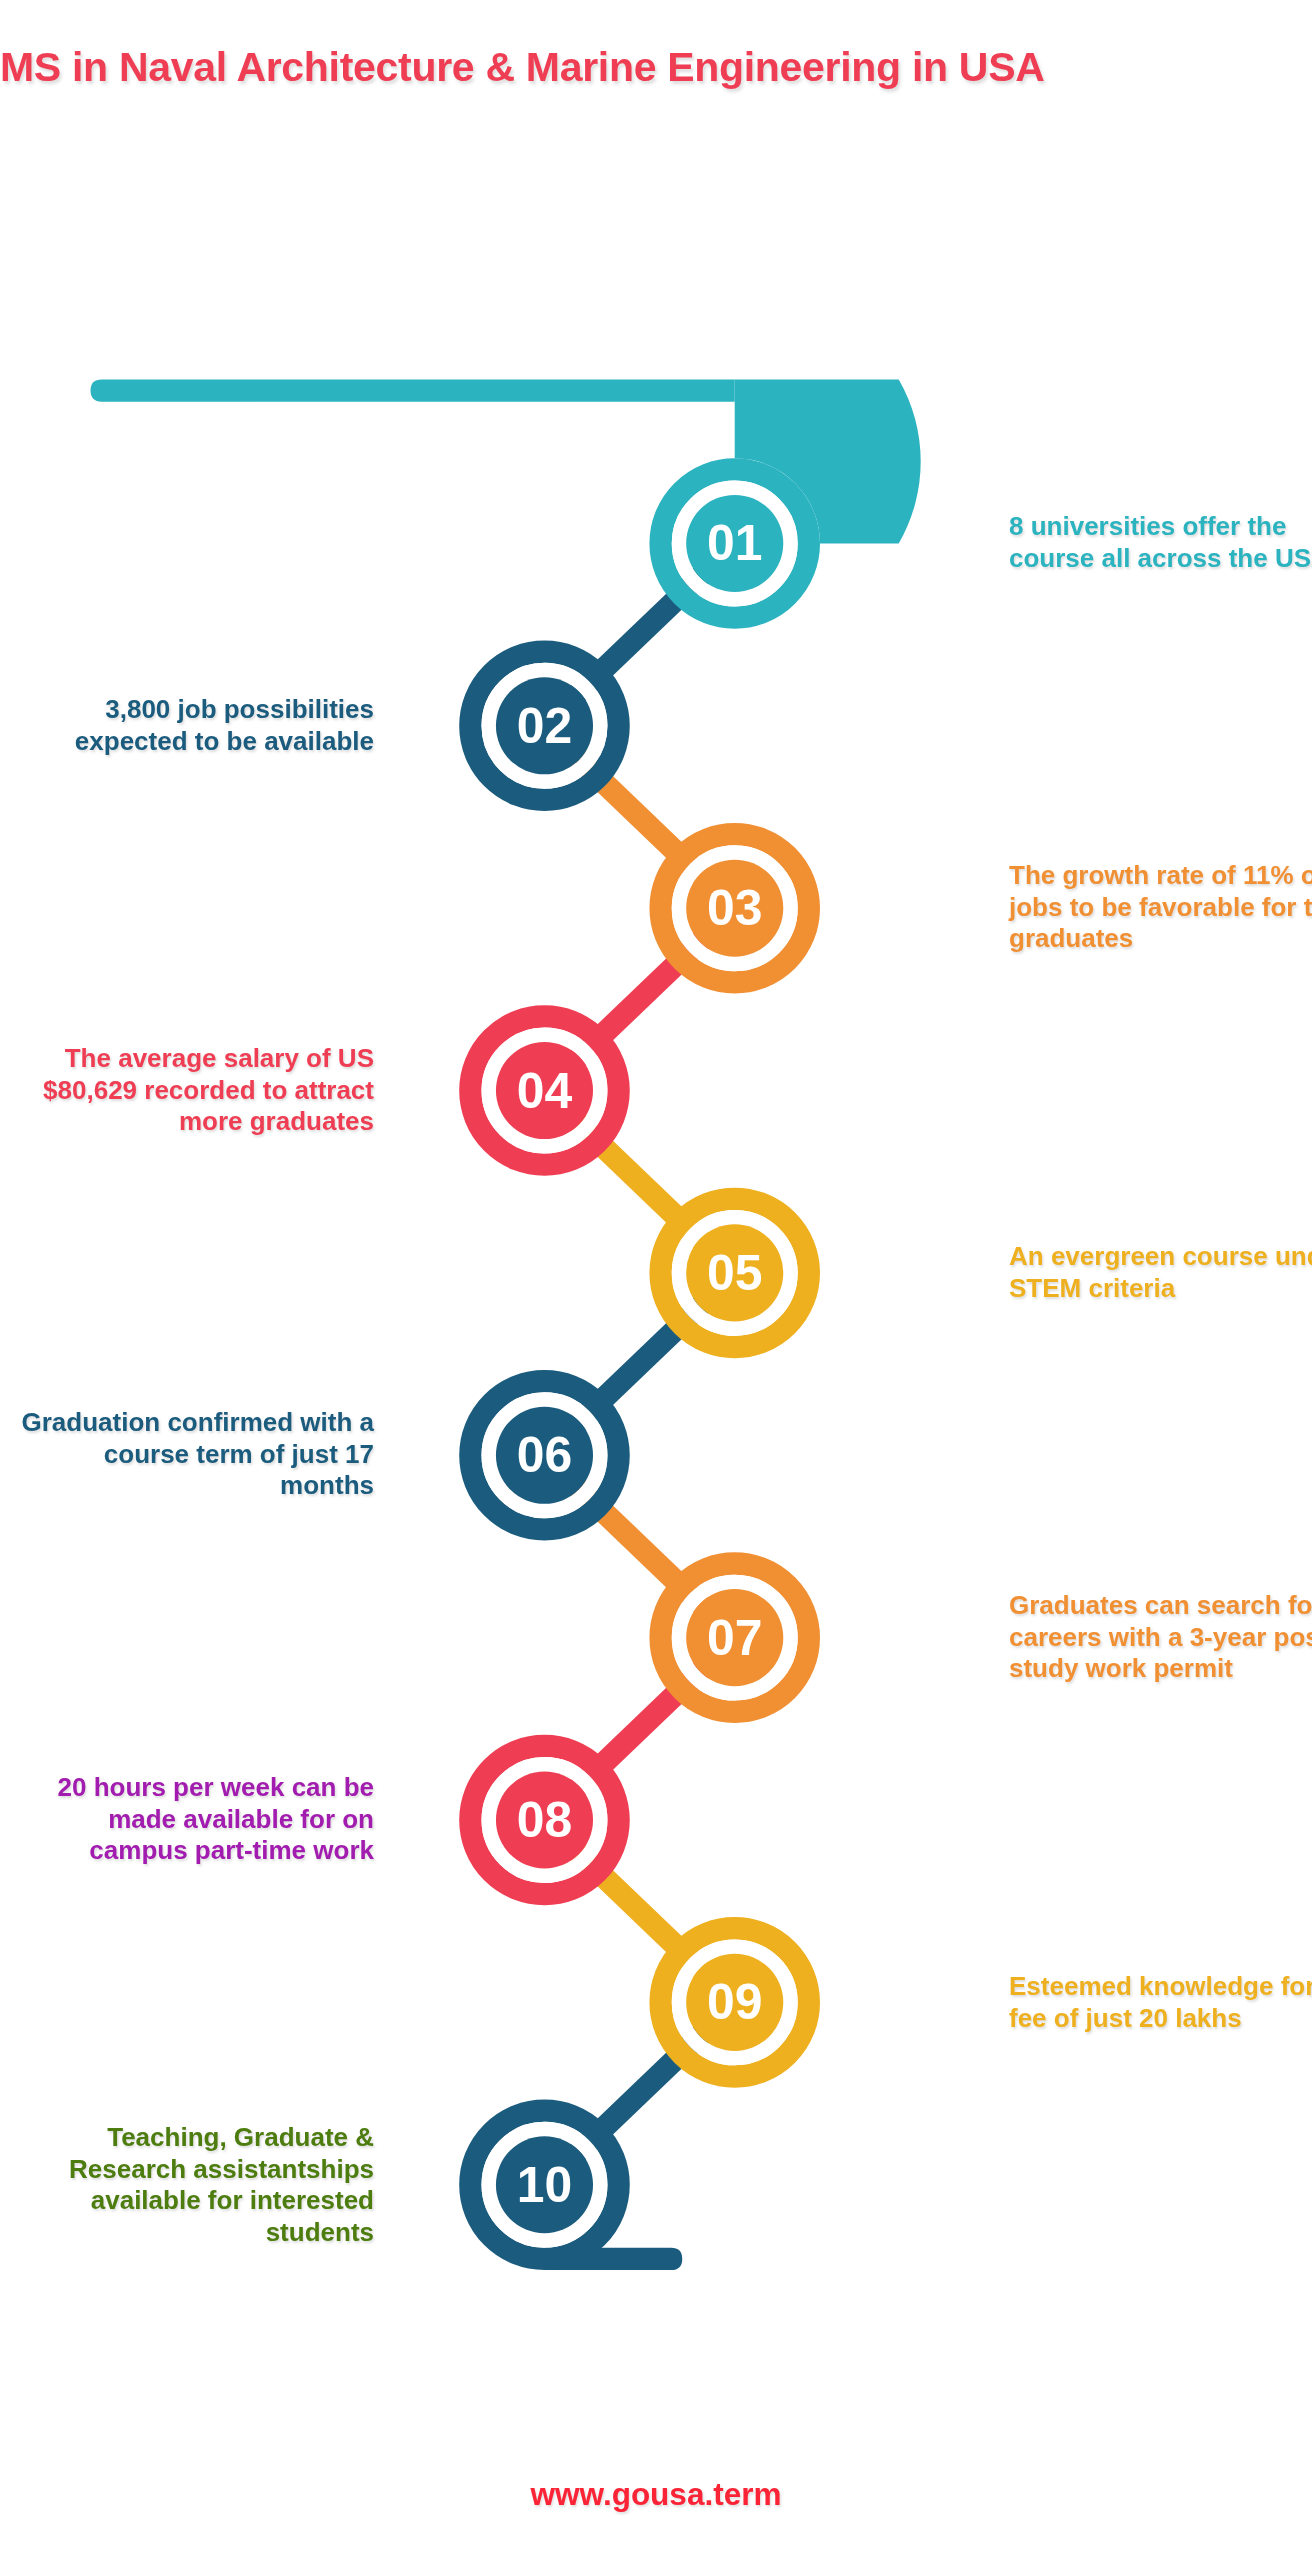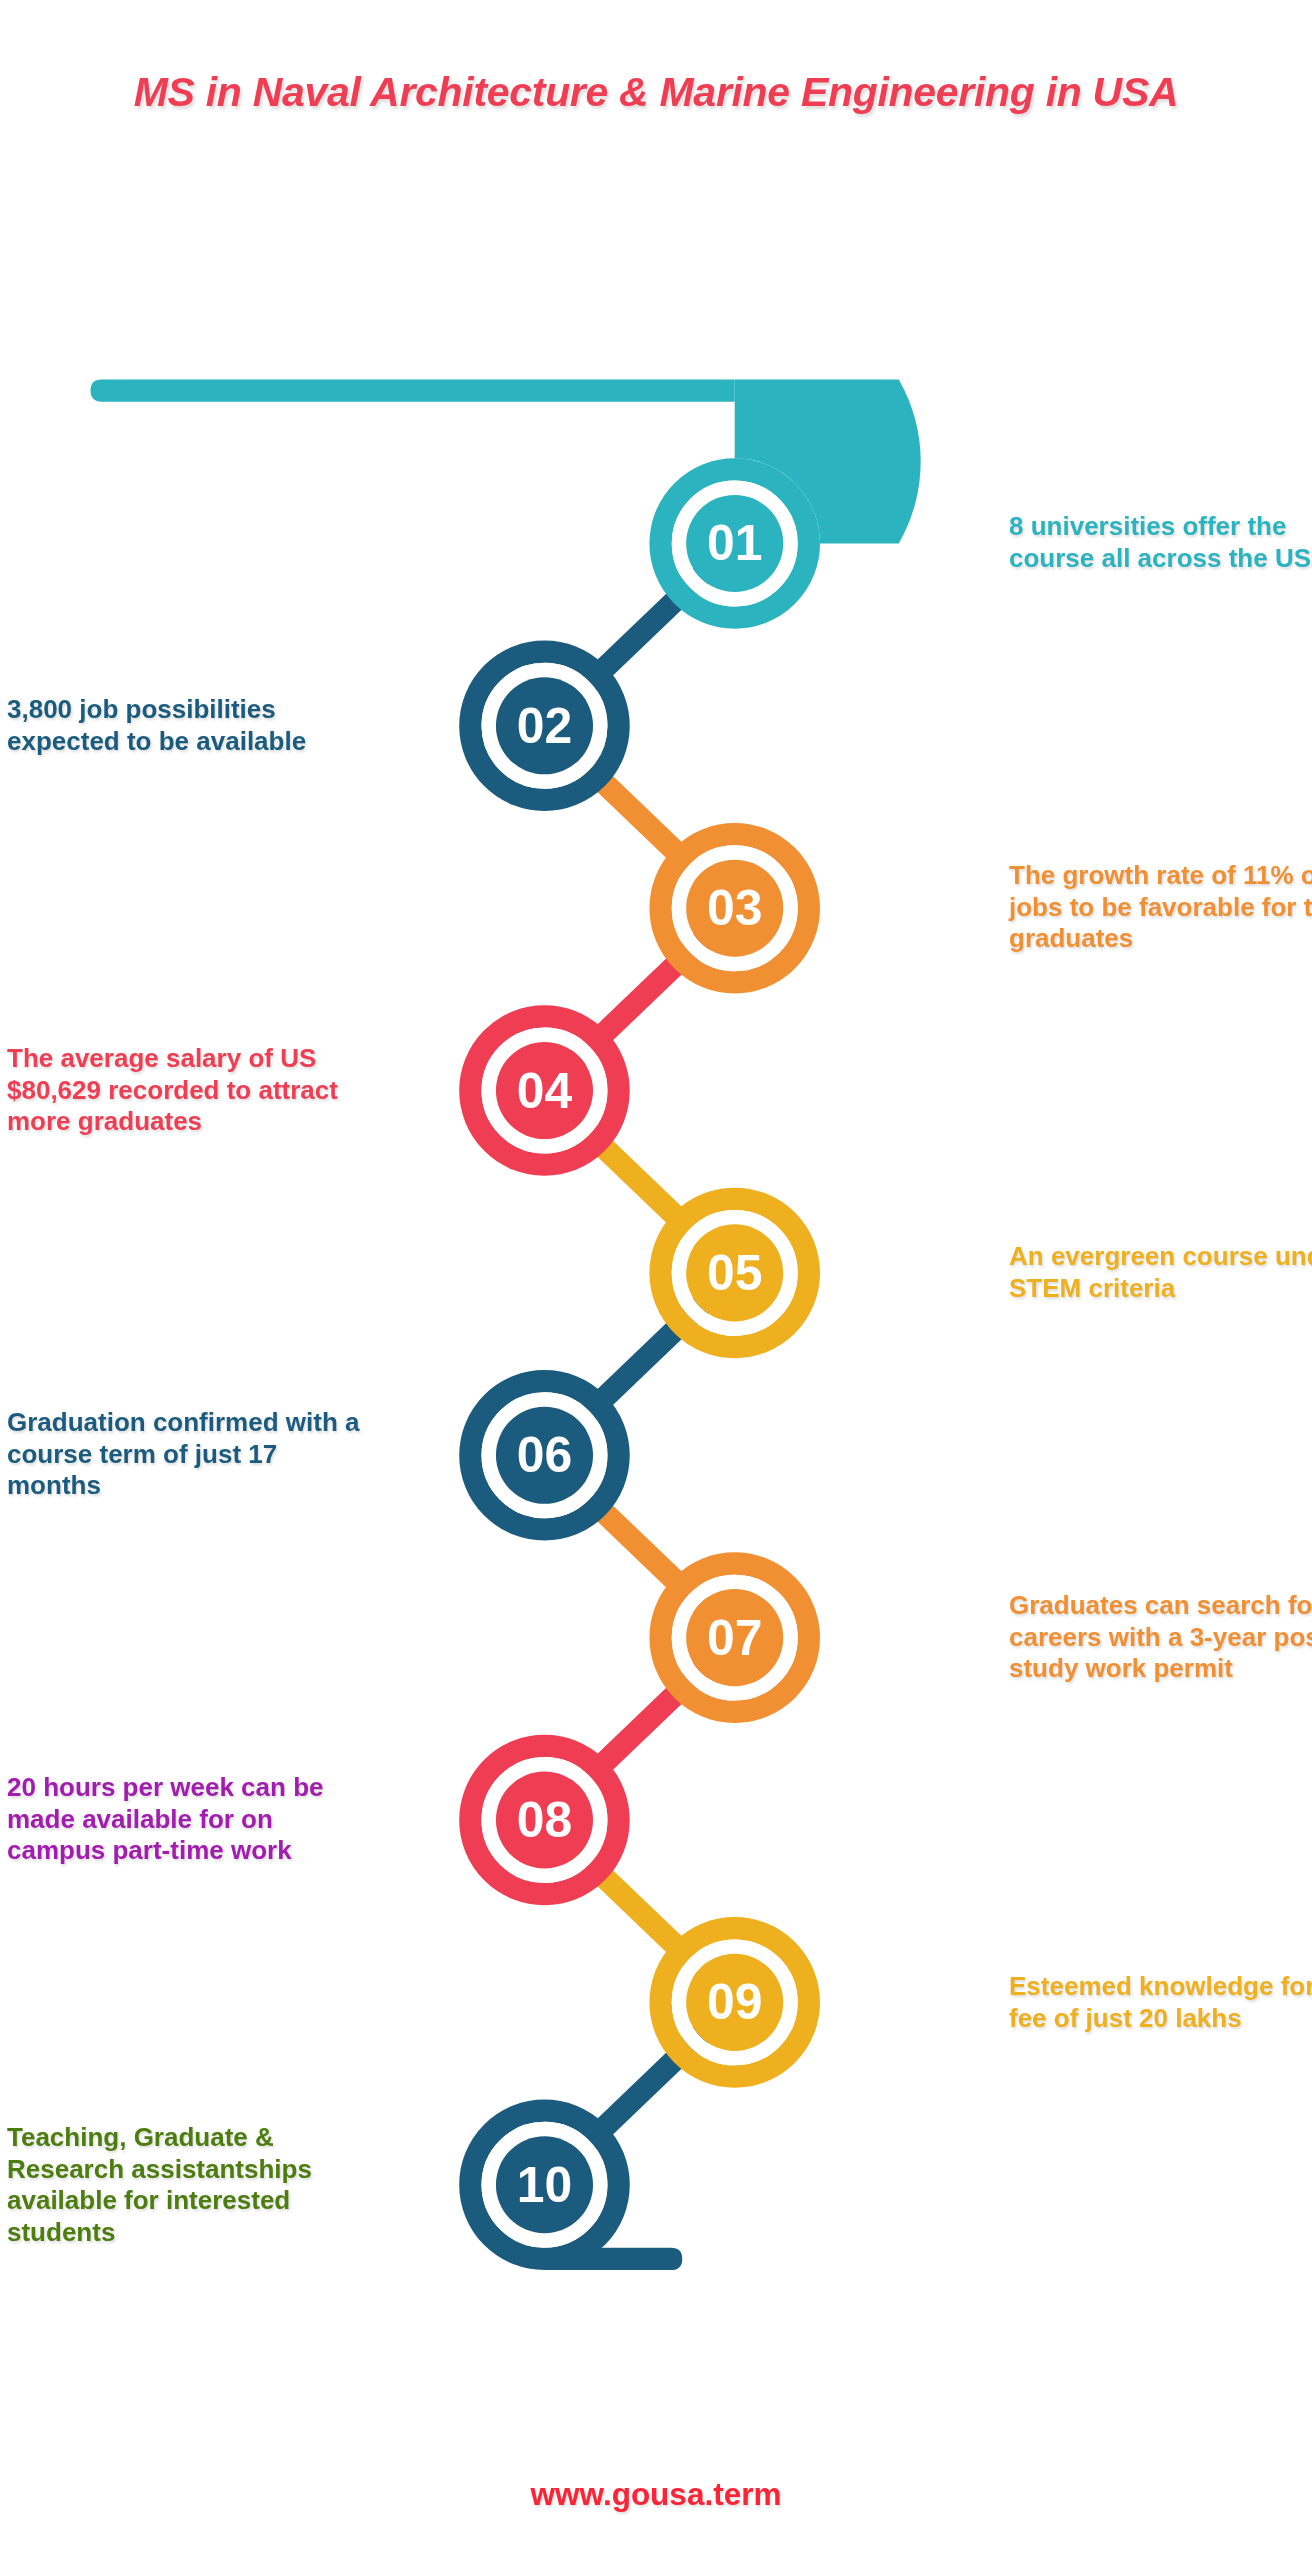--- a/index.html
+++ b/index.html
@@ -12,23 +12,21 @@
     height: 2576px;
     font-family: "Liberation Sans", sans-serif;
     position: relative;
     overflow: hidden;
   }
 
   
   .header {
     position: absolute;
     top: 0; left: 0; right: 0;
-    text-align: center;
-    padding-top: 69px;
-    font-style: italic;
+    padding-top: 44px;
   }
   .title {
     font-size: 41px;
     font-weight: bold;
     color: #ef3e53;
     letter-spacing: -0.3px;
     margin: 0;
     text-shadow: 2px 2.6px 3.3px rgba(180,180,180,0.45);
   }
   .subtitle {
@@ -56,21 +54,21 @@
   
   .caption {
     position: absolute;
     font-size: 26px;
     line-height: 1.22;
     font-weight: bold;
     text-shadow: 1.3px 2px 2.6px rgba(185,185,185,0.5);
     width: 367px;
   }
   .caption.right { text-align: left; }
-  .caption.left  { }
+  .caption.left  { text-align: right; }
 
   
   .footer {
     position: absolute;
     left: 0; right: 0;
     bottom: 63px;
     text-align: center;
   }
   .footer-url {
     font-size: 31.5px;

